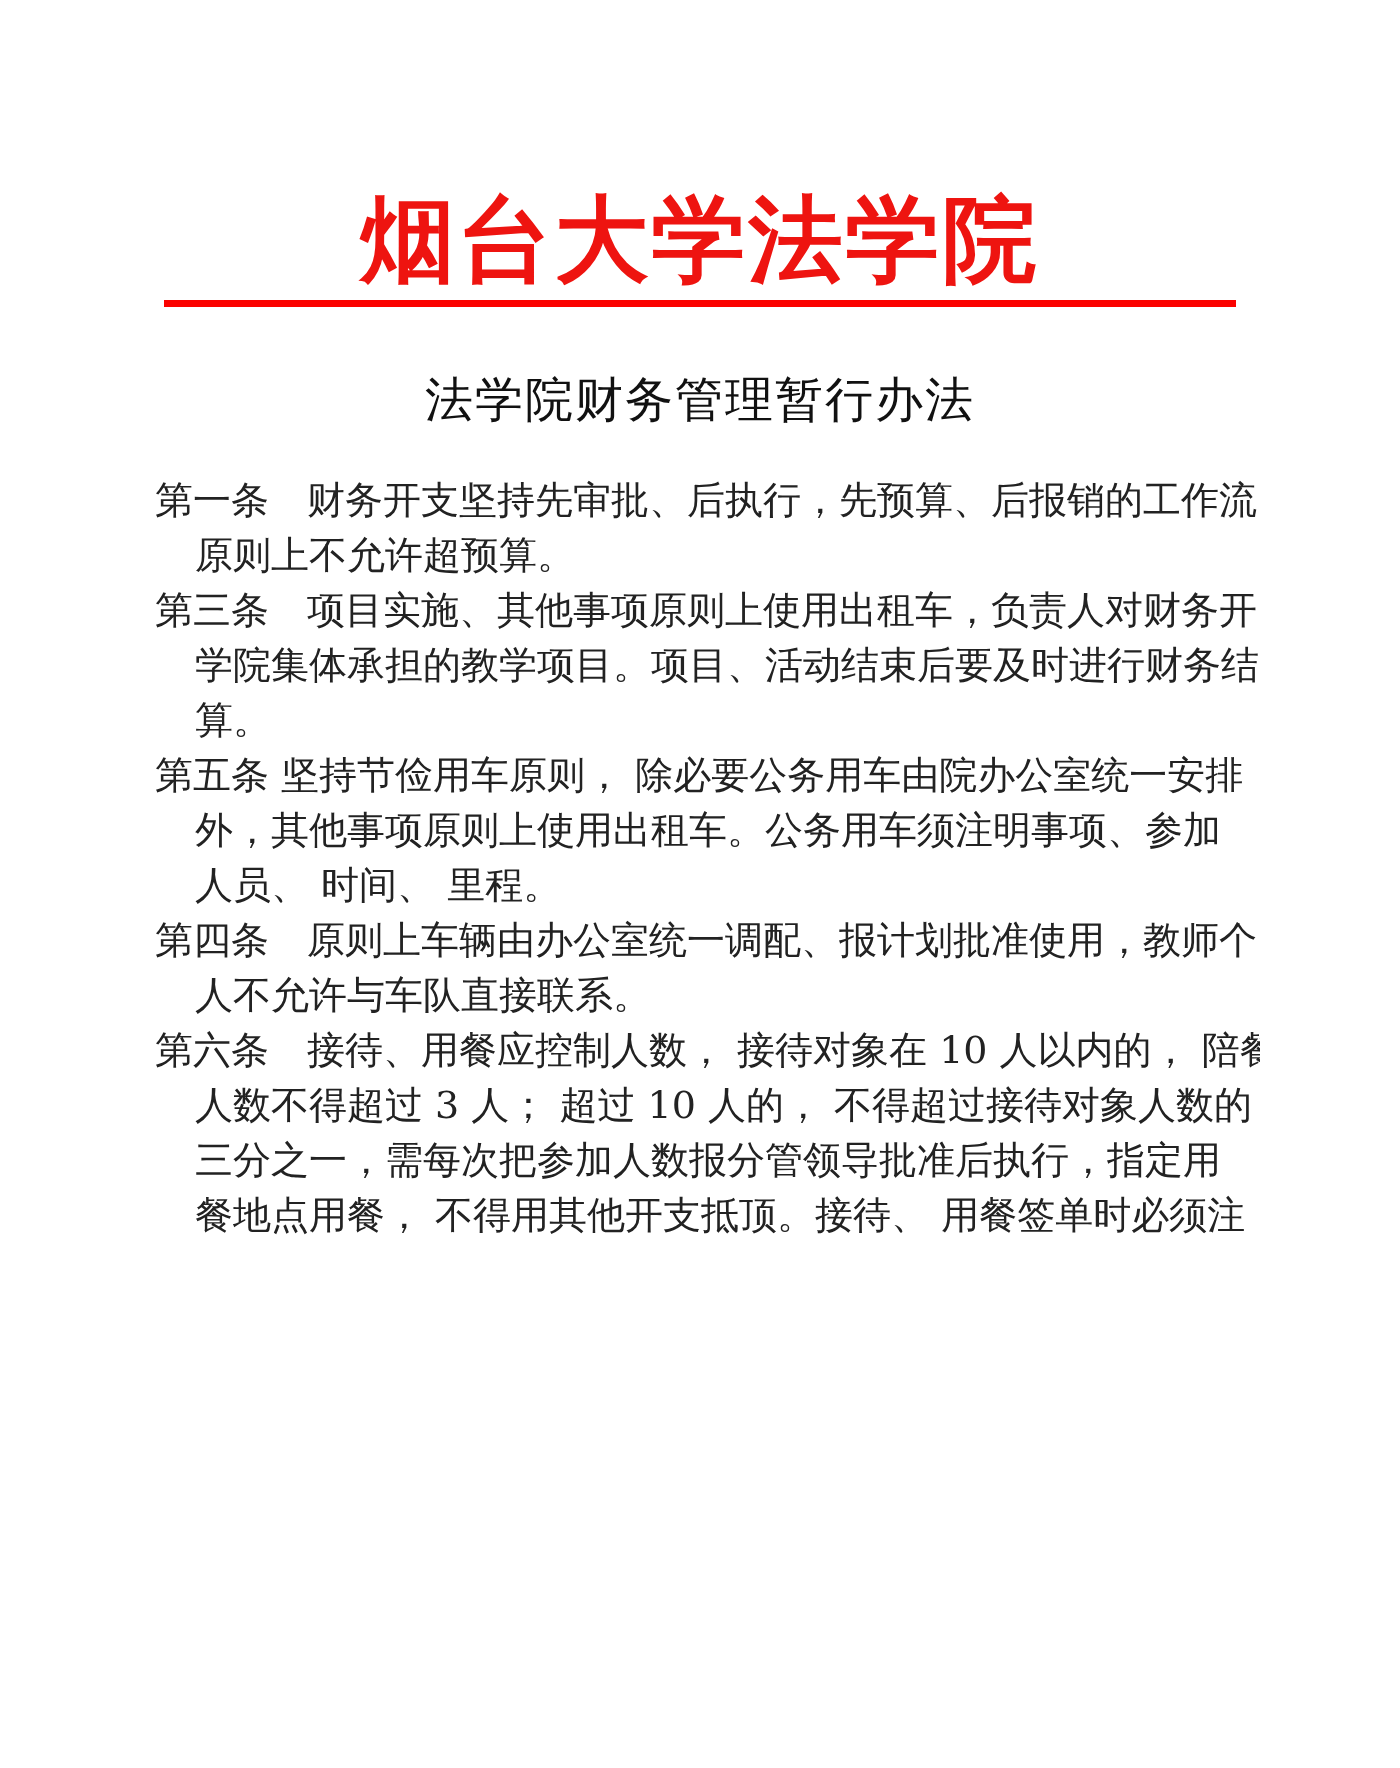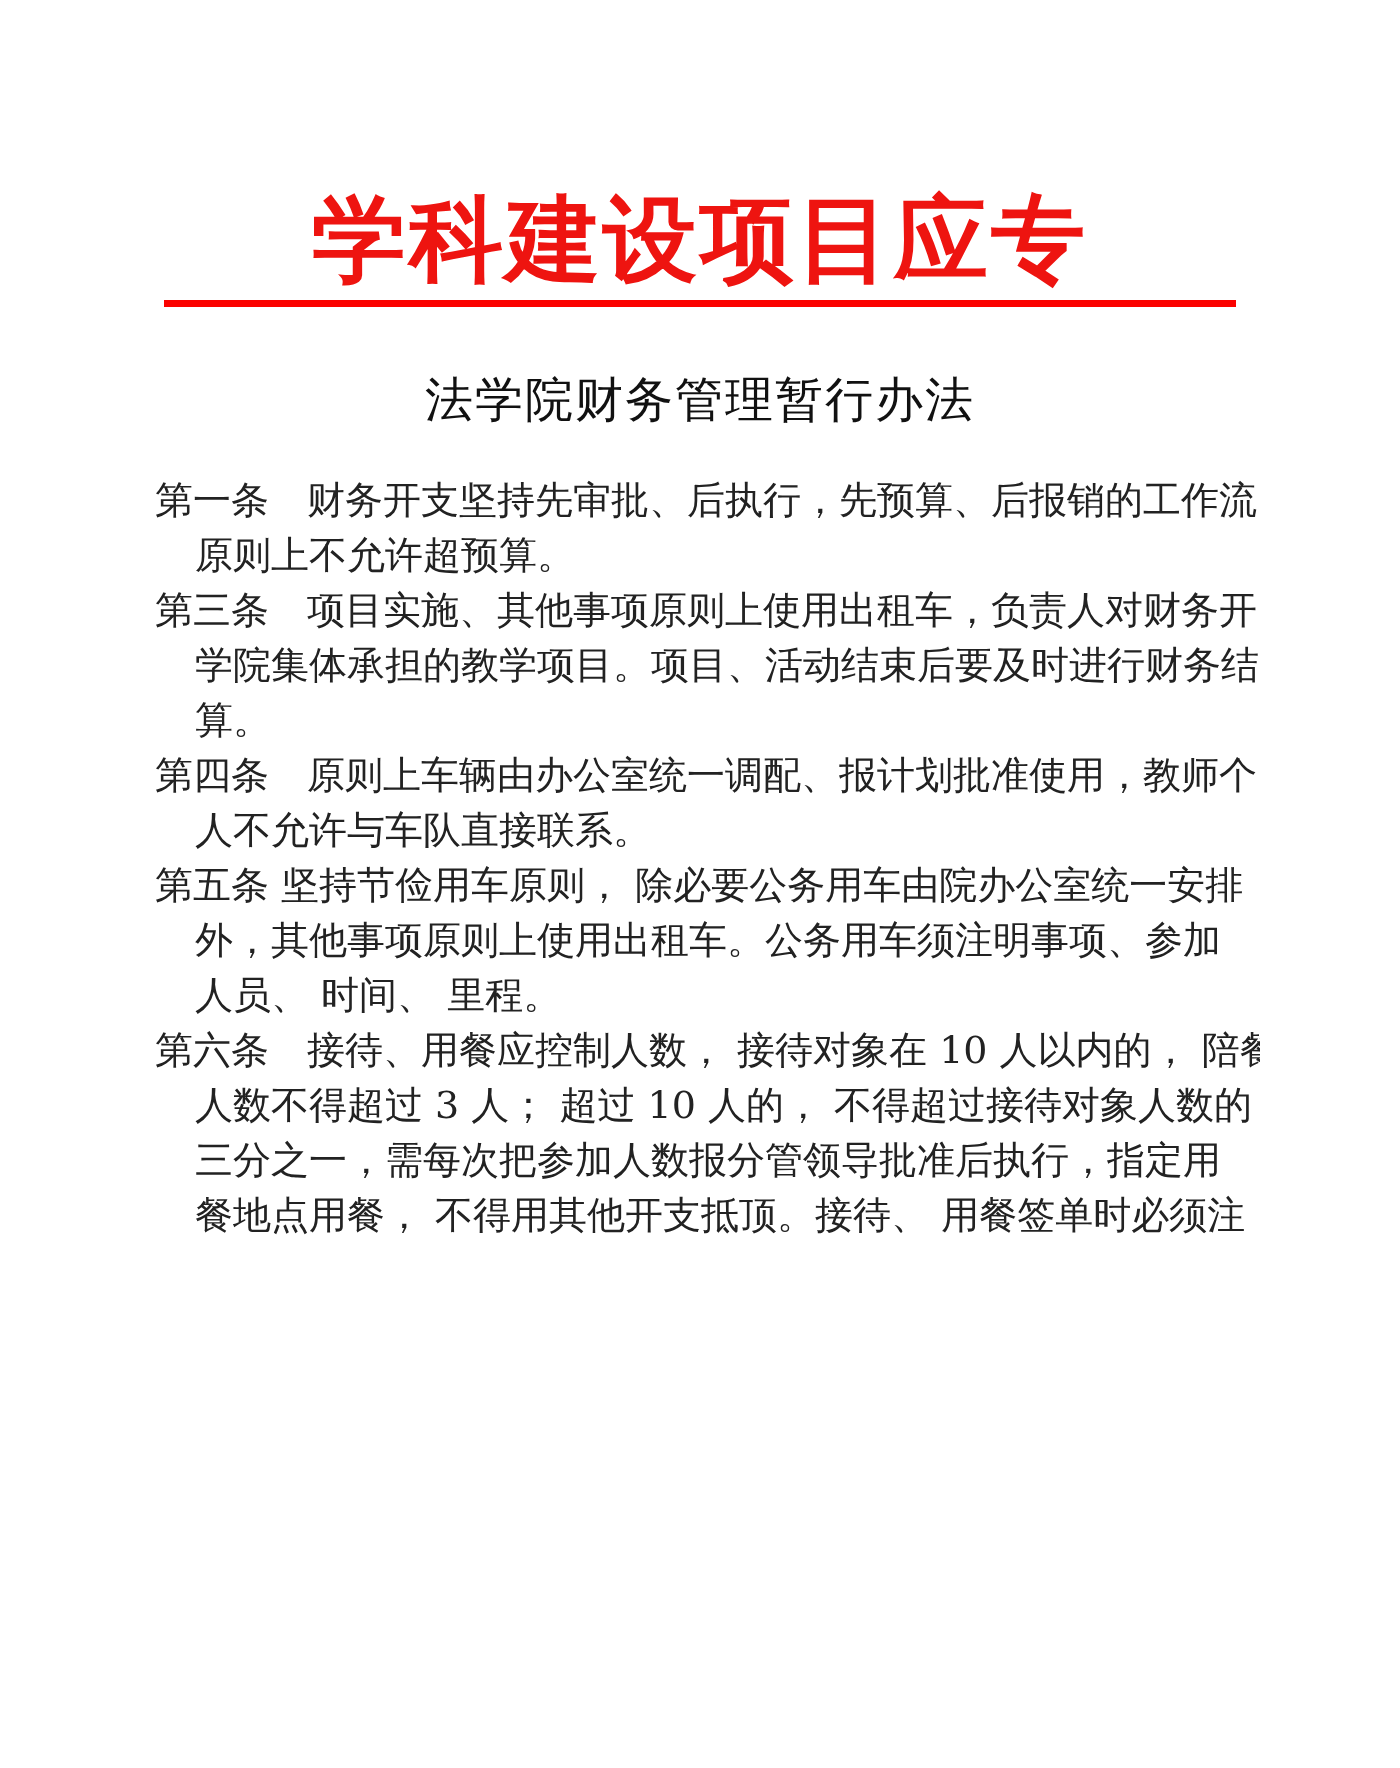--- a/index.html
+++ b/index.html
@@ -75,45 +75,45 @@
   }
   .line.hang {
     padding-left: 40px;
   }
 </style>
 </head>
 <body>
 
 <div class="page">
 
-  <h1 class="institution-title" style="color: rgb(238, 20, 16);">学科建设项目应专</h1>
+  <h1 class="institution-title" style="color: rgb(238, 20, 16);">烟台大学法学院</h1>
 
 
   <div class="red-rule" style="background: rgb(251, 2, 0);"></div>
 
   <h2 class="doc-title">法学院财务管理暂行办法</h2>
 
   <div class="document-body" style="color: rgb(34, 34, 34);">
       <div class="article">
         <div class="line">第一条　财务开支坚持先审批、后执行，先预算、后报销的工作流</div>
         <div class="line hang">原则上不允许超预算。</div>
       </div>
       <div class="article">
         <div class="line">第三条　项目实施、其他事项原则上使用出租车，负责人对财务开</div>
         <div class="line hang">学院集体承担的教学项目。项目、活动结束后要及时进行财务结</div>
         <div class="line hang">算。</div>
       </div>
       <div class="article">
-        <div class="line">第四条　原则上车辆由办公室统一调配、报计划批准使用，教师个</div>
-        <div class="line hang">人不允许与车队直接联系。</div>
-      </div>
-      <div class="article">
         <div class="line">第五条 坚持节俭用车原则， 除必要公务用车由院办公室统一安排</div>
         <div class="line hang">外，其他事项原则上使用出租车。公务用车须注明事项、参加</div>
         <div class="line hang">人员、 时间、 里程。</div>
+      </div>
+      <div class="article">
+        <div class="line">第四条　原则上车辆由办公室统一调配、报计划批准使用，教师个</div>
+        <div class="line hang">人不允许与车队直接联系。</div>
       </div>
       <div class="article">
         <div class="line">第六条　接待、用餐应控制人数， 接待对象在 10 人以内的， 陪餐</div>
         <div class="line hang">人数不得超过 3 人； 超过 10 人的， 不得超过接待对象人数的</div>
         <div class="line hang">三分之一，需每次把参加人数报分管领导批准后执行，指定用</div>
         <div class="line hang">餐地点用餐， 不得用其他开支抵顶。接待、 用餐签单时必须注</div>
       </div>
     </div>
 
 </div>

